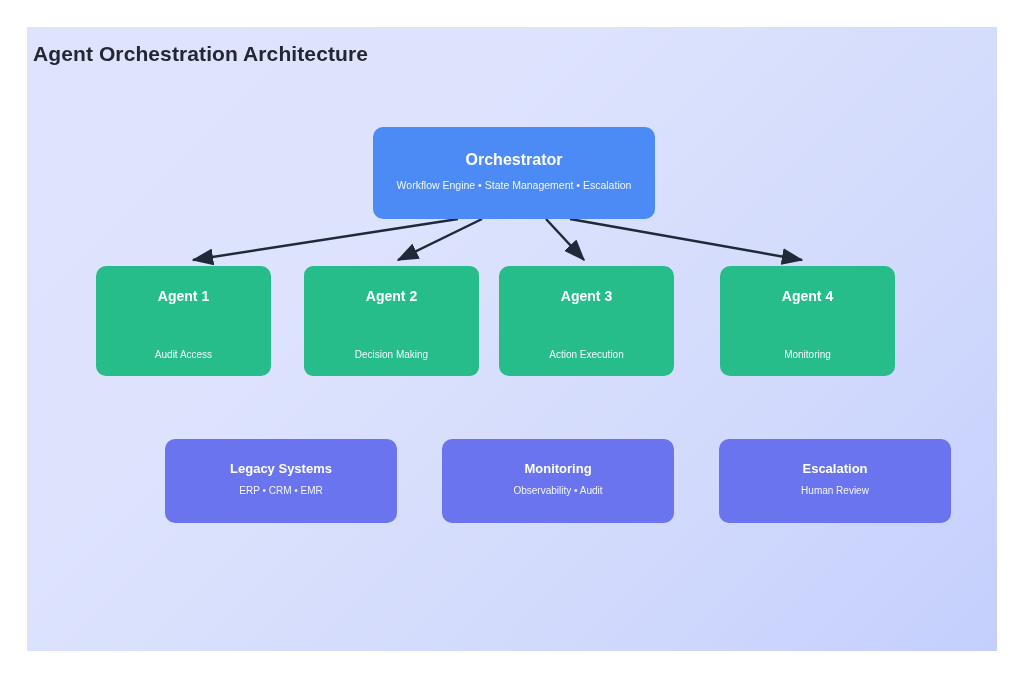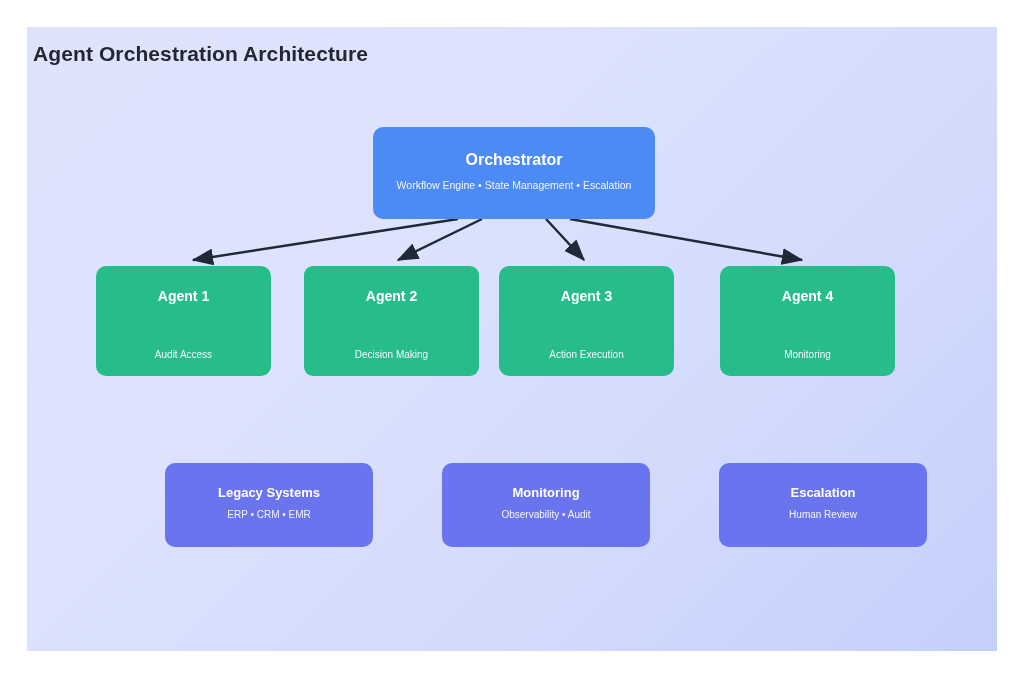--- a/index.html
+++ b/index.html
@@ -91,25 +91,24 @@
   .agent .node-sub { font-size: 10px; margin-top: 9px; }
 
   #node-agent-1 { left: 69px; }
   #node-agent-2 { left: 277px; border-radius: 9px; }
   #node-agent-3 { left: 472px; }
   #node-agent-4 { left: 693px; }
 
   
   .system {
     top: 412px;
-    width: 208px;
+    width: 232px;
     height: 84px;
     background: #6b74ef;
     padding-top: 23px;
-    margin-top: 24px;
   }
   .system .node-title { font-size: 13px; }
   .system .node-sub { font-size: 10px; margin-top: 9px; }
 
   #node-legacy-systems { left: 138px; }
   #node-monitoring-system { left: 415px; }
   #node-escalation { left: 692px; }
 </style>
 </head>
 <body>

